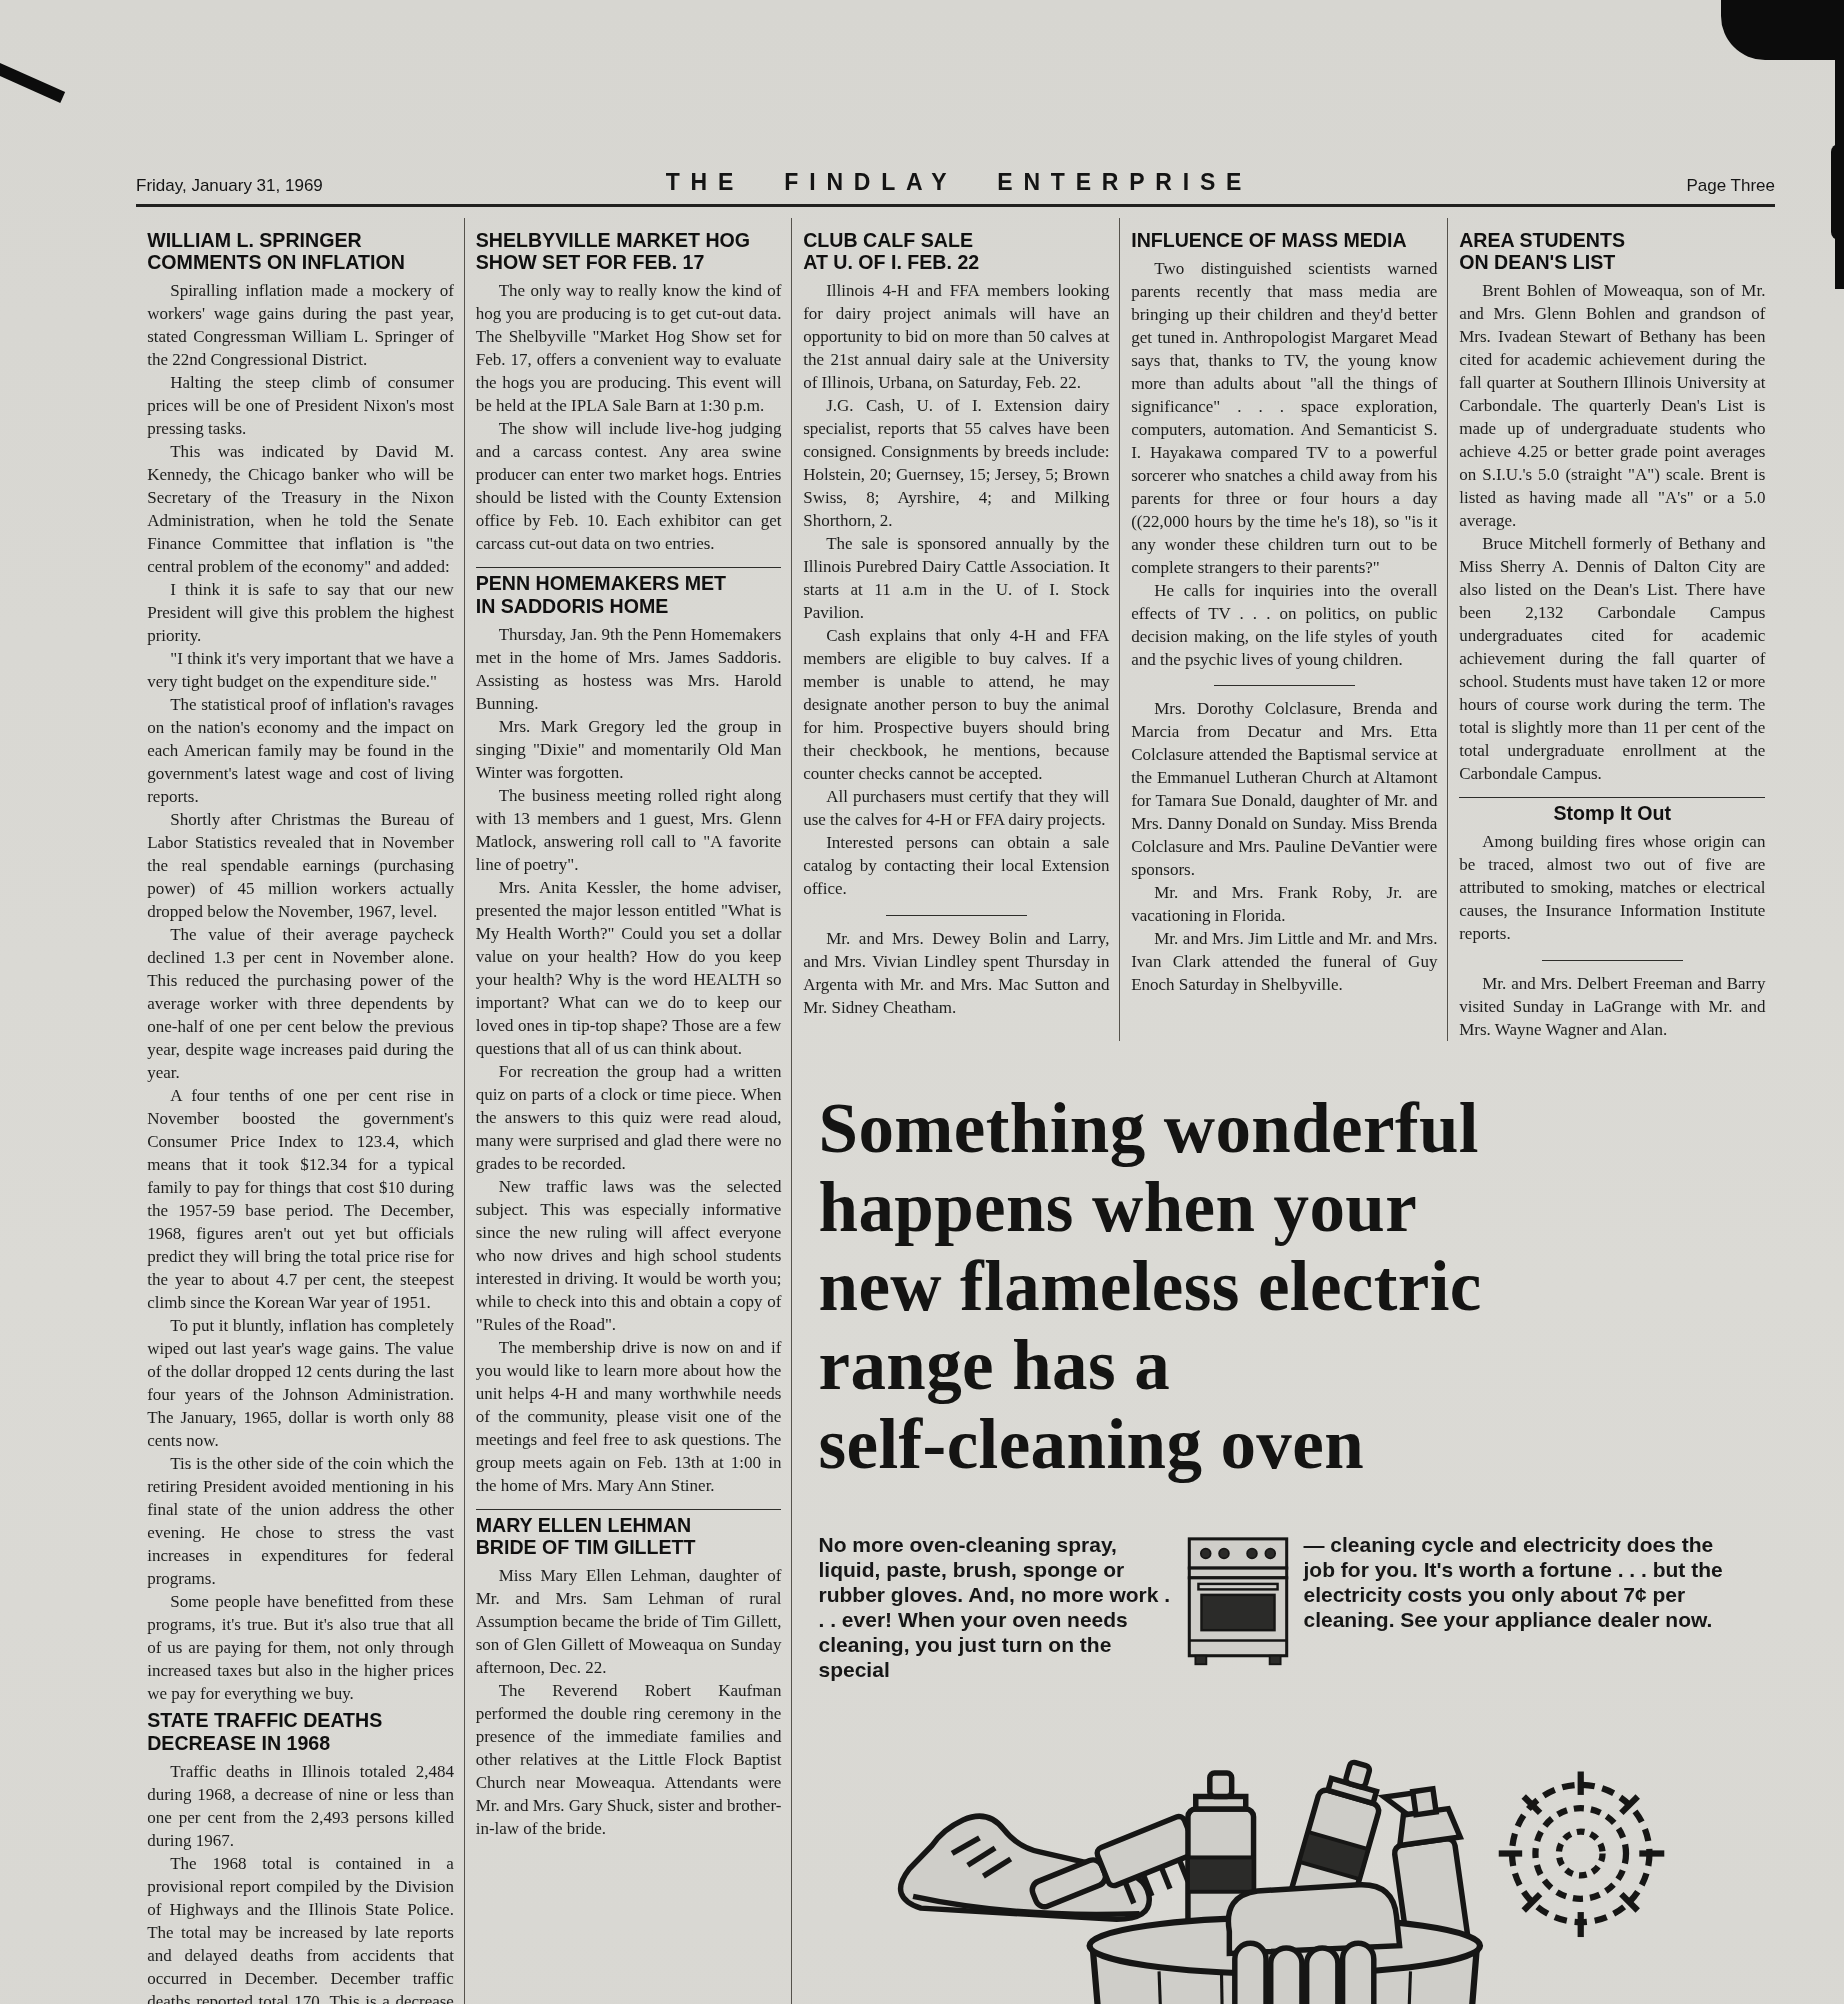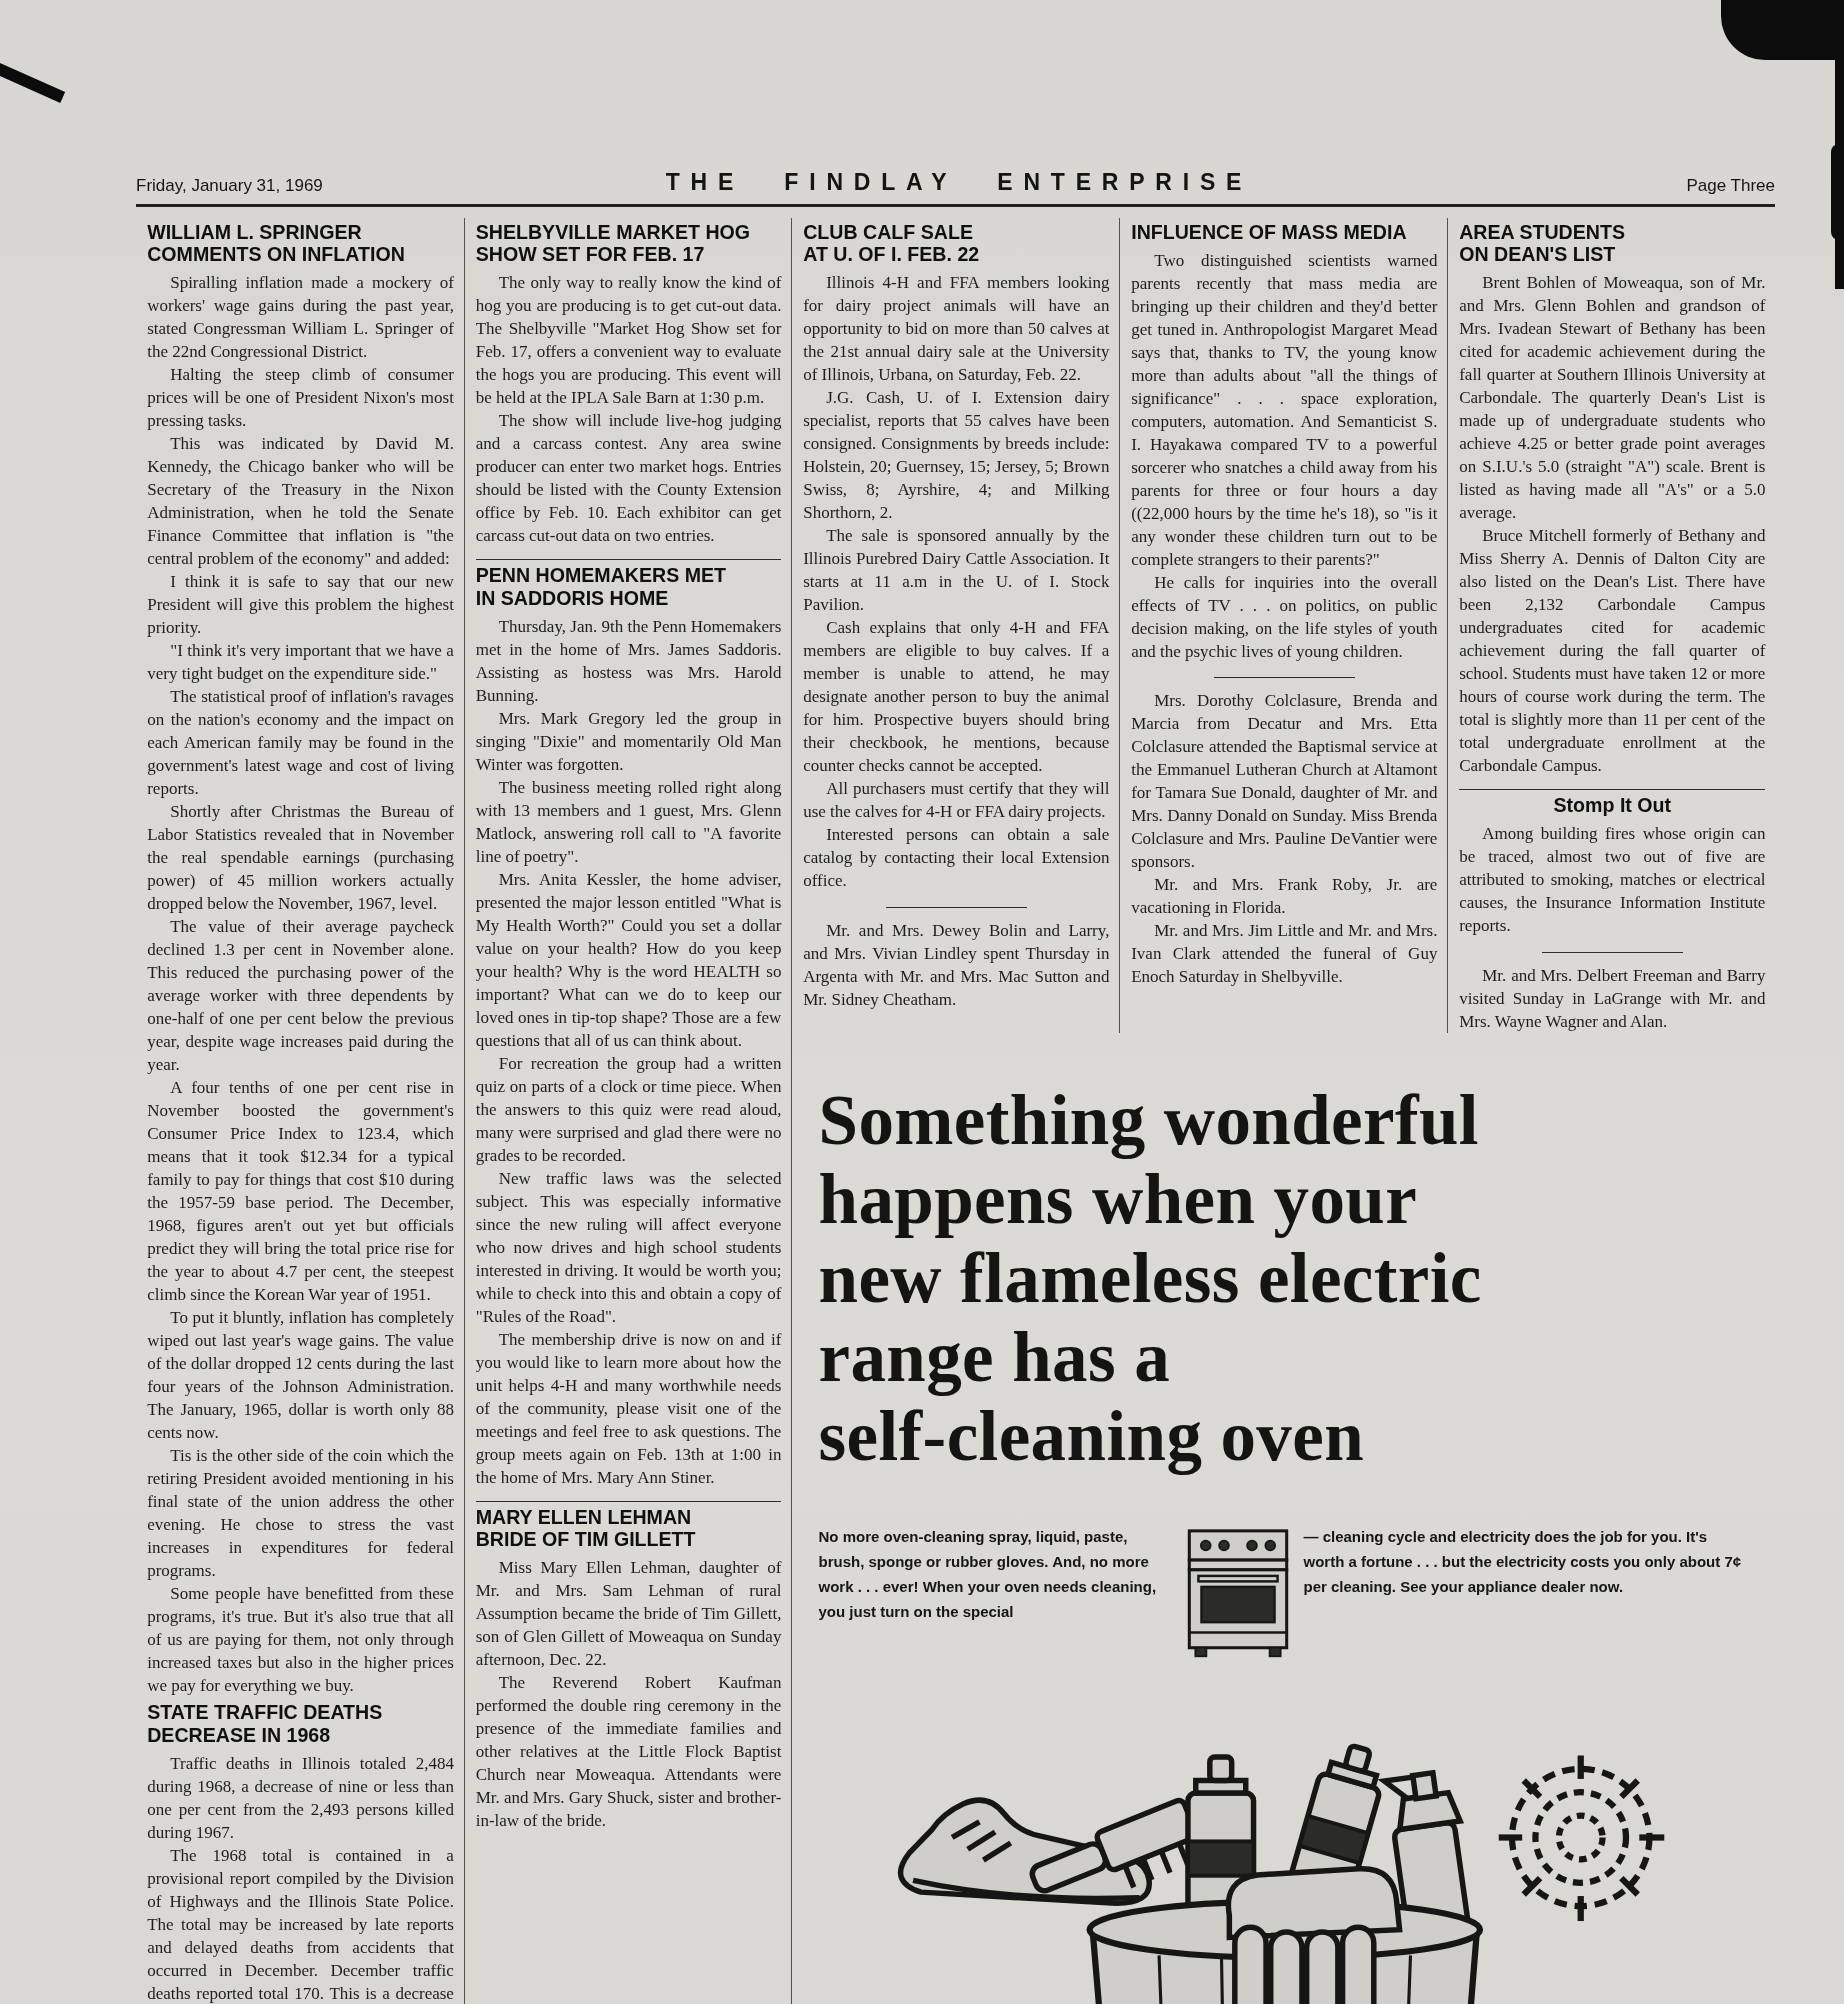--- a/index.html
+++ b/index.html
@@ -42,21 +42,21 @@
 
   .right { width:984px; display:flex; flex-direction:column; }
   .right-top { display:flex; }
   .right-top .col { flex:1 1 0; width:auto; }
   .right-top .col + .col { border-left:1.2px solid #55524c; }
 
   article h2 {
     font-family:"Liberation Sans", sans-serif; font-weight:bold;
     font-size:19.6px; line-height:22.5px; margin:4px 0 5.6px; color:#101010;
   }
-  article:first-child h2 { margin-top:0; }
+  article:first-child h2 { margin-top:8px; }
   article h2.center { text-align:center; }
 
   article p {
     font-size:17px; line-height:23px; text-align:justify; text-indent:23px;
     color:#1d1d1c;
   }
 
   .rule { border-top:1.6px solid #2d2d2a; }
   .rule.full { margin:12px 0 4px; }
   .rule.short { width:46%; margin:14.4px auto 11.2px; }
@@ -64,21 +64,21 @@
   
   .ad { flex:1; padding:48px 26.5px 0 26.5px; position:relative; }
   .ad-headline {
     font-family:"Liberation Serif", serif; font-weight:bold;
     font-size:71px; line-height:79px; text-align:left; color:#141413;
     letter-spacing:0.4px;
   }
   .ad-copy-row {
     display:flex; align-items:flex-start; gap:6px; margin-top:48px;
     font-family:"Liberation Sans", sans-serif; font-weight:bold;
-    font-size:15px; line-height:25px; color:#161616;
+    font-size:21px; line-height:25px; color:#161616;
   }
   .ad-copy.left { flex:0 0 353px; }
   .range-icon { flex:0 0 120px; display:flex; justify-content:center; padding-top:2.4px; }
   .ad-copy.right { flex:1 1 0; }
 
   .ad-illustration { margin:26px auto 0; width:898px; }
 
   svg .ln { stroke:#161615; fill:none; }
   svg .fl { stroke:#161615; fill:#cfcec9; }
   svg .dk { stroke:#161615; fill:#2b2b29; }

